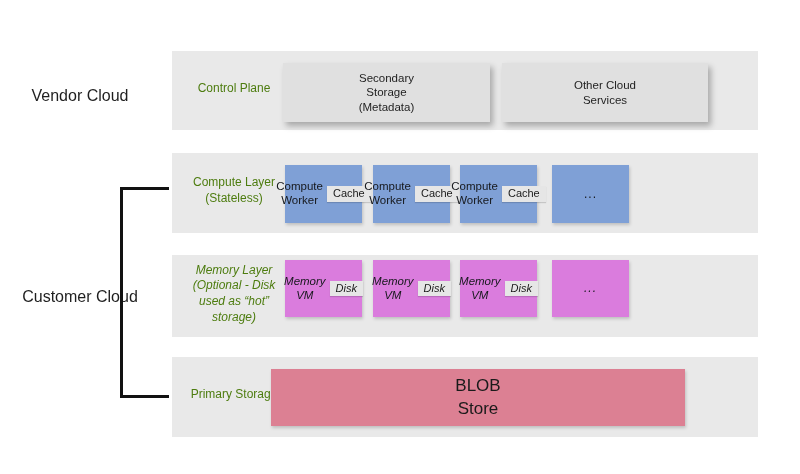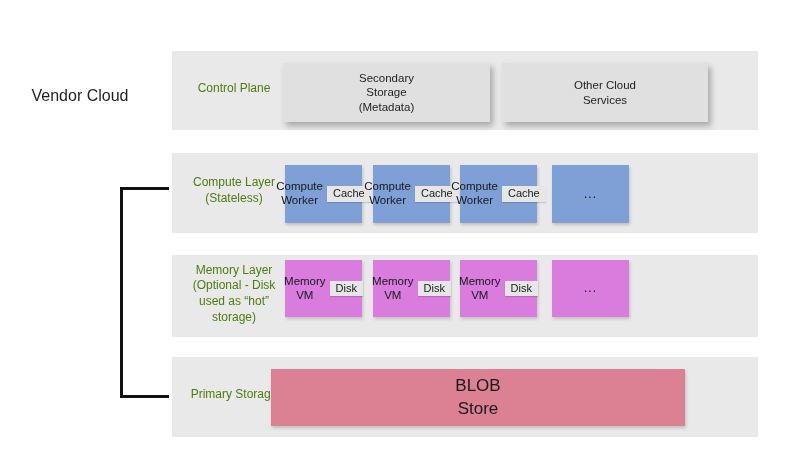--- a/index.html
+++ b/index.html
@@ -45,21 +45,21 @@
 
   
   .band {
     position: absolute;
     left: 172px;
     width: 586px;
     background: #e9e9e9;
   }
   #band-control  { top: 51px;  height: 79px; }
   #band-compute  { top: 153px; height: 80px; }
-  #band-memory   { top: 255px; height: 82px; }
+  #band-memory   { top: 255px; height: 82px; font-style: italic; }
   #band-storage  { top: 357px; height: 80px; }
 
   .layer-label {
     position: absolute;
     left: 6px;
     top: 0;
     bottom: 4px;
     width: 112px;
     display: flex;
     align-items: center;
@@ -151,20 +151,21 @@
     line-height: 1.3;
     color: #1a1a1a;
   }
 </style>
 </head>
 <body>
 
 <div class="canvas">
 
   <div class="cloud-label" id="vendor-label">Vendor Cloud</div>
+  <div class="cloud-label" id="customer-label">Customer Cloud</div>
 
   <div class="bracket"></div>
 
   <div class="band" id="band-control">
     <div class="layer-label">Control Plane</div>
 
     <div class="panel" id="panel-secondary">
       <div class="panel-text multiline">Secondary
 Storage
 (Metadata)</div>

